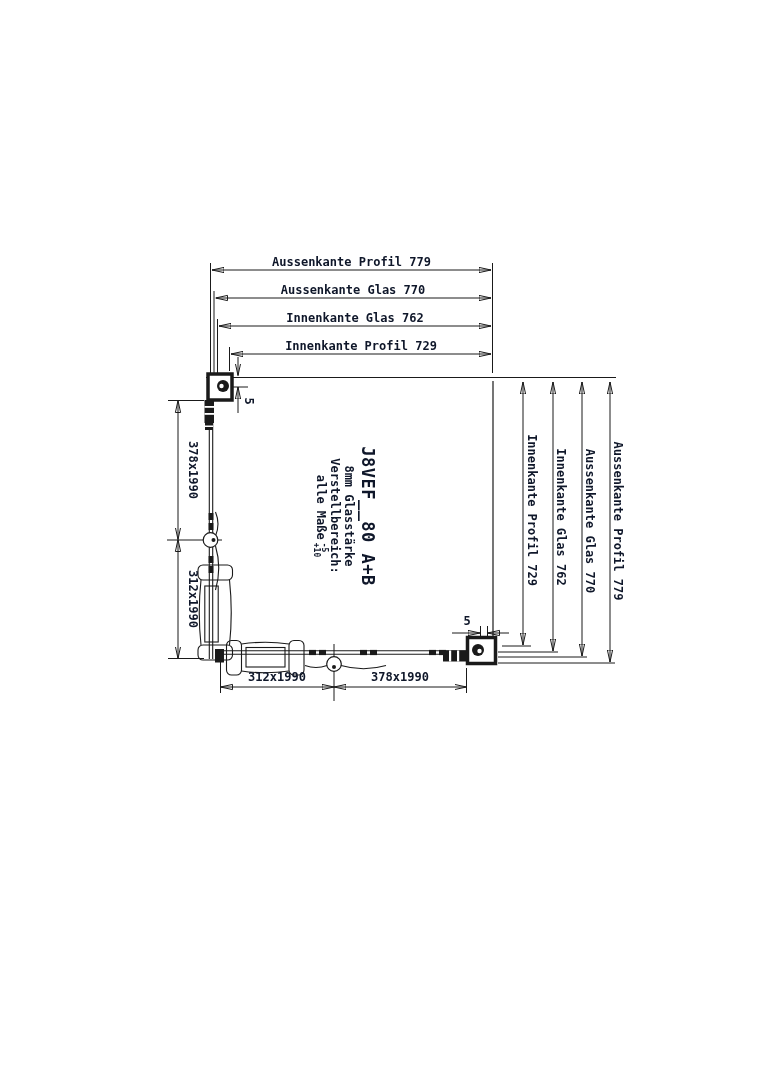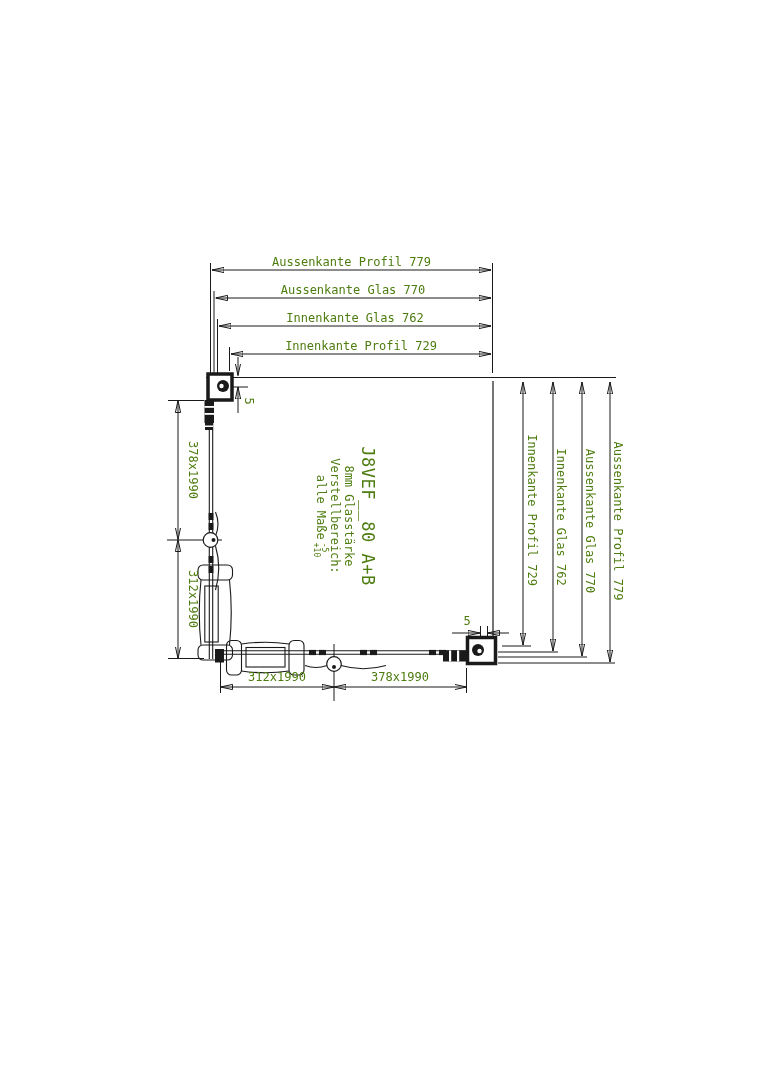--- a/index.html
+++ b/index.html
@@ -1,17 +1,17 @@
 <!DOCTYPE html>
 <html><head>
 <meta charset="utf-8">
 <style>
   html,body{margin:0;padding:0;background:#ffffff;}
   #canvas{position:relative;width:763px;height:1080px;background:#ffffff;overflow:hidden;
-          font-family:"DejaVu Sans Mono","Liberation Mono",monospace;color:#4d7c0f;}
+          font-family:"DejaVu Sans Mono","Liberation Mono",monospace;color:#0f172a;font-weight:bold;}
   #drawing{position:absolute;left:0;top:0;}
   .lbl{position:absolute;font-size:12px;line-height:12px;white-space:nowrap;
        transform:translate(-50%,-50%);letter-spacing:0;}
   .lbl.rot{transform:translate(-50%,-50%) rotate(90deg);}
   .titleblock{position:absolute;left:346px;top:516px;width:190px;text-align:center;
        transform:translate(-50%,-50%) rotate(90deg);}
   .titleblock .model{font-size:17px;line-height:24px;letter-spacing:.5px;}
   .titleblock .tline{font-size:12px;line-height:14px;}
   .tolstack{display:inline-flex;flex-direction:column;vertical-align:middle;
        font-size:8px;line-height:8px;text-align:left;margin-left:3px;}

